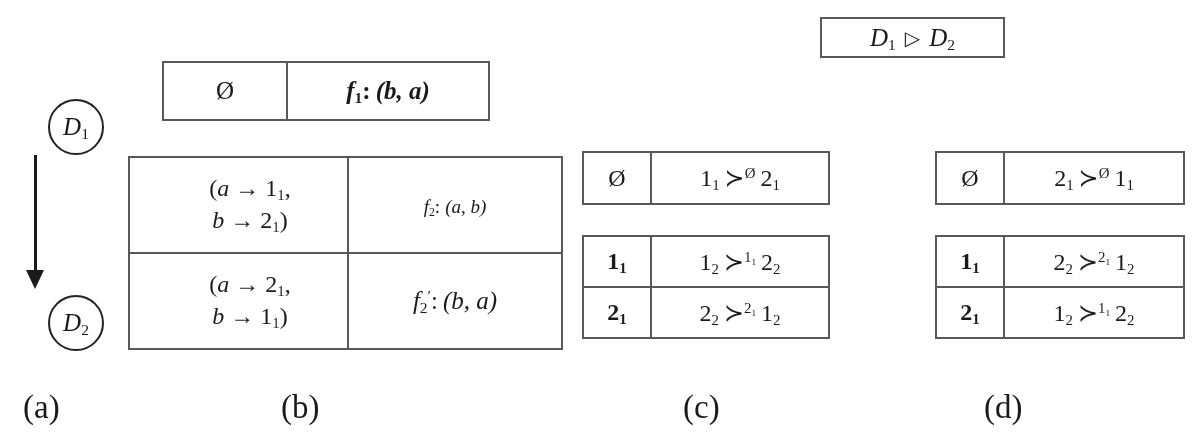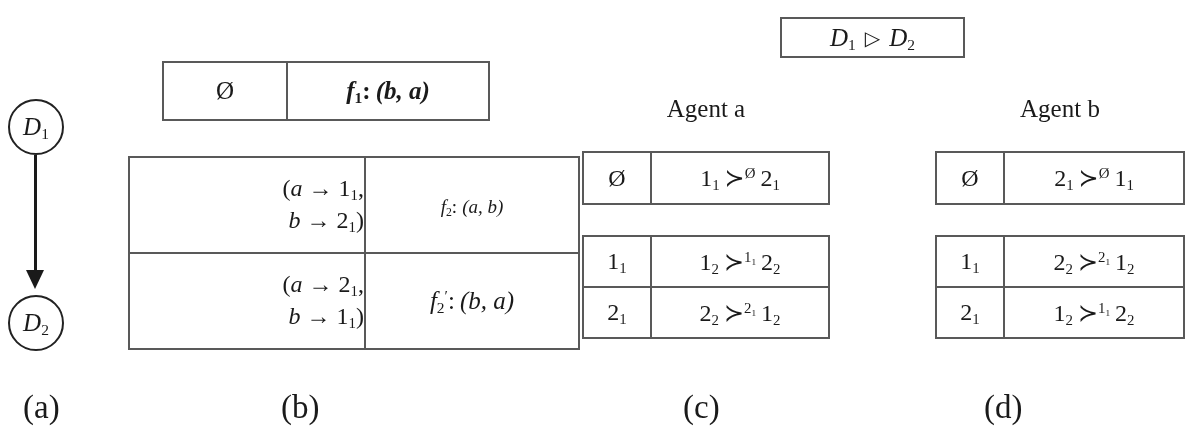--- a/index.html
+++ b/index.html
@@ -19,20 +19,21 @@
     position: absolute;
     left: 0; top: 0;
     width: 1196px;
     height: 443px;
   }
 
   
   .math {
     font-family: "Liberation Serif", serif;
     font-style: italic;
+    margin-left: 40px;
   }
   .up { font-style: normal; }
   sub, sup {
     font-size: 0.62em;
     line-height: 0;
     font-style: normal;
   }
   sub { vertical-align: -0.28em; }
   sup { vertical-align: 0.52em; }
 
@@ -89,36 +90,36 @@
   
   #tbl-b-top { left: 162px; top: 61px; width: 322px; }
   #tbl-b-top td { height: 56px; font-size: 25px; }
   #tbl-b-top td.c1 { width: 122px; }
   #tbl-b-top td.c2 { width: 200px; font-weight: bold; }
 
   #tbl-b-main { left: 128px; top: 156px; width: 406px; }
   #tbl-b-main td { font-size: 24px; height: 94px; }
   #tbl-b-main td.c1 {
     width: 194px;
-    text-align: right;
-    padding-left: 40px;
+    text-align: center;
+    padding-left: 23px;
     line-height: 1.32;
   }
   #tbl-b-main td.c2 { width: 212px; }
 
   
   #tbl-c-top { left: 582px; top: 151px; width: 248px; }
   #tbl-d-top { left: 935px; top: 151px; width: 250px; }
   .tbl-top td { height: 50px; font-size: 24px; }
   .tbl-top td.c1 { width: 66px; }
 
   #tbl-c-main { left: 582px; top: 235px; width: 248px; }
   #tbl-d-main { left: 935px; top: 235px; width: 250px; }
   .tbl-main td { height: 49px; font-size: 24px; }
-  .tbl-main td.c1 { width: 66px; }
+  .tbl-main td.c1 { width: 66px; font-weight: bold; }
 
   
   #rel-box {
     position: absolute;
     left: 780px;
     top: 17px;
     width: 185px;
     height: 41px;
     border: 2.2px solid #595959;
     box-sizing: border-box;
@@ -208,21 +209,20 @@
         <span class="nowrap" style="font-size:25px"><span>f</span><sub>2</sub><sup>′</sup><span class="up">:</span><span class="gap"></span><span>(b, a)</span></span>
       </td>
     </tr>
   </tbody>
     </table>
 
   <div id="rel-box" class="math">
     <span class="nowrap"><span>D</span><sub>1</sub><span class="tri">▷</span><span>D</span><sub>2</sub></span>
   </div>
 
-  <div class="agent-caption" id="cap-agent-a">Agent a</div>
 
   <table class="tbl tbl-top" id="tbl-c-top">
     <tbody>
         <tr>
       <td class="c1 math up">Ø</td>
       <td class="c2 math up">
         <span class="nowrap"><span>1</span><sub>1</sub><span class="gap"></span><span>≻</span><sup>Ø</sup><span class="gap"></span><span>2</span><sub>1</sub></span>
       </td>
     </tr>
   </tbody>
@@ -242,21 +242,20 @@
       <td class="c1 math up">
         <span class="nowrap"><span>2</span><sub>1</sub></span>
       </td>
       <td class="c2 math up">
         <span class="nowrap"><span>2</span><sub>2</sub><span class="gap"></span><span>≻</span><sup><span>2</span><sub>1</sub></sup><span class="gap"></span><span>1</span><sub>2</sub></span>
       </td>
     </tr>
   </tbody>
     </table>
 
-  <div class="agent-caption" id="cap-agent-b">Agent b</div>
 
   <table class="tbl tbl-top" id="tbl-d-top">
     <tbody>
         <tr>
       <td class="c1 math up">Ø</td>
       <td class="c2 math up">
         <span class="nowrap"><span>2</span><sub>1</sub><span class="gap"></span><span>≻</span><sup>Ø</sup><span class="gap"></span><span>1</span><sub>1</sub></span>
       </td>
     </tr>
   </tbody>

